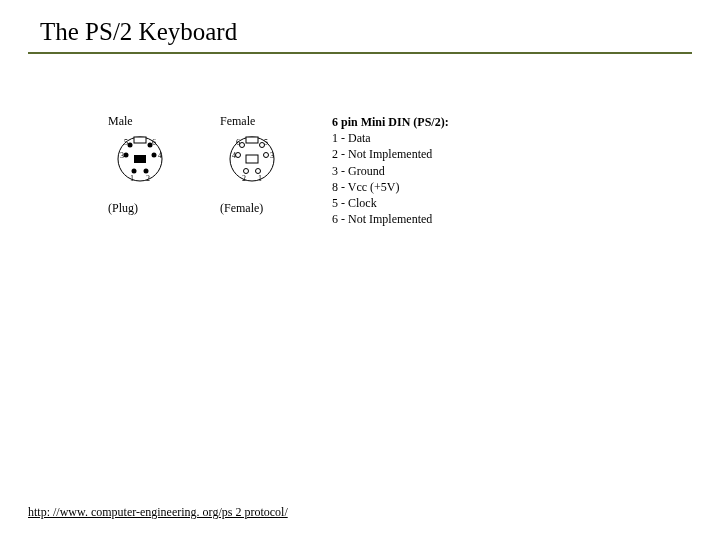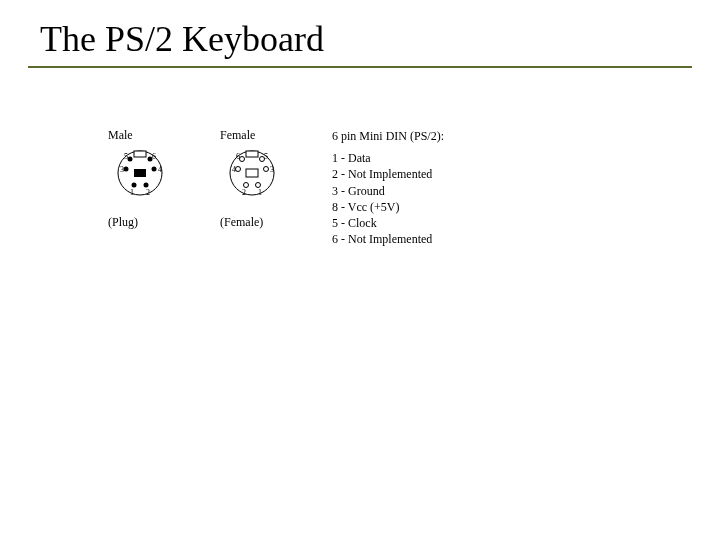--- a/index.html
+++ b/index.html
@@ -18,21 +18,21 @@
     height: 540px;
     padding: 18px 28px 10px 28px;
     position: relative;
   }
   .title-wrap {
     border-bottom: 2px solid #5a6b2f;
     padding: 0 0 6px 0;
     margin: 0 0 40px 0;
   }
   .title {
-    font-size: 36px;
+    font-size: 25px;
     font-weight: normal;
     color: #000;
     margin: 0;
     padding-left: 12px;
   }
   .bullets {
     margin: 0 0 0 24px;
     padding: 0;
     list-style: none;
   }
@@ -72,22 +72,22 @@
     display: block;
   }
   .conn-caption {
     margin-top: 16px;
   }
   .pinout {
     font-size: 12px;
     line-height: 1.35;
   }
   .pinout-title {
-    font-weight: normal;
-    margin-bottom: 6px;
+    font-weight: bold;
+    margin-bottom: 0;
   }
   .footer-link {
     position: absolute;
     left: 28px;
     bottom: 20px;
     font-size: 12px;
     color: #000;
     text-decoration: underline;
   }
 </style>
@@ -156,14 +156,15 @@
       <div>1 - Data</div>
       <div>2 - Not Implemented</div>
       <div>3 - Ground</div>
       <div>8 - Vcc (+5V)</div>
       <div>5 - Clock</div>
       <div>6 - Not Implemented</div>
     </div>
 
   </div>
 
+  <a class="footer-link">http: //www. computer-engineering. org/ps 2 protocol/</a>
 
 </div>
 
 </body></html>

